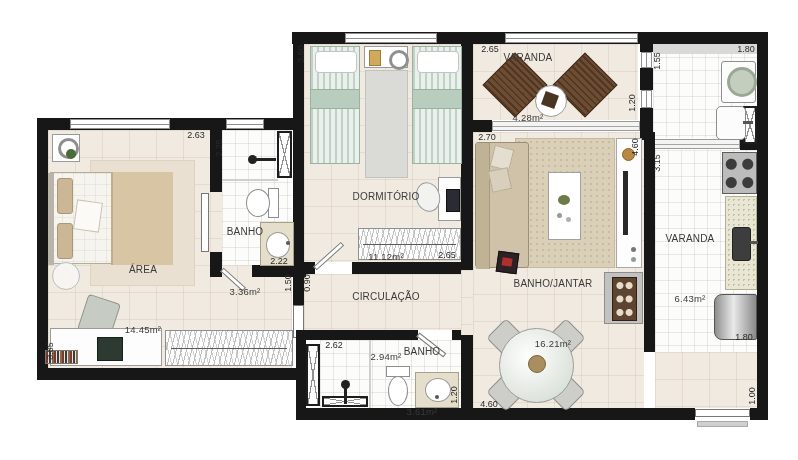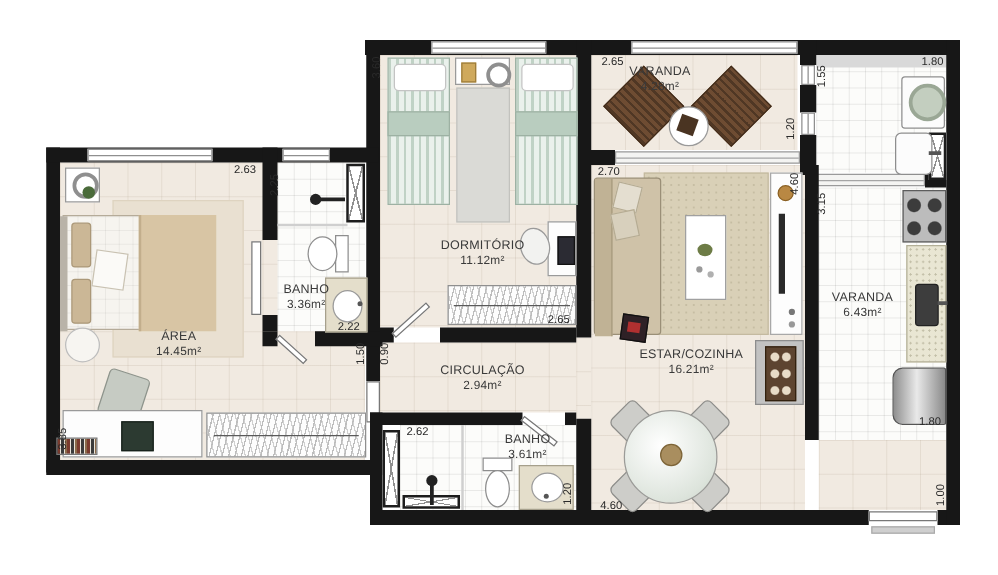--- a/index.html
+++ b/index.html
@@ -28,21 +28,21 @@
   .shaft{position:absolute;background-color:#fff;border:2px solid #1d1d1d;box-sizing:border-box;
      background-image:linear-gradient(to top right,transparent 47%,#909090 47%,#909090 53%,transparent 53%),
                       linear-gradient(to bottom right,transparent 47%,#909090 47%,#909090 53%,transparent 53%);}
   .furn{position:absolute;box-sizing:border-box;}
   .ward{position:absolute;box-sizing:border-box;background:#fdfdfd;border:1px solid #8f8f8f;
      background-image:repeating-linear-gradient(104deg,transparent 0 4px,#bdbdbd 4px 5px),
                       repeating-linear-gradient(76deg,transparent 0 5px,#d0d0d0 5px 6px);}
   .rail{position:absolute;left:4%;right:4%;top:50%;height:1px;background:#5a5a5a;}
   .rlabel{position:absolute;transform:translateX(-50%);text-align:center;color:#3a3a3a;
      font-size:10px;line-height:11.5px;letter-spacing:.2px;white-space:nowrap;}
-  .rlabel .ar{font-size:9.5px;}
+  .rlabel .ar{font-size:9.5px;margin-top:48px;}
   .dim{position:absolute;font-size:9px;color:#2a2a2a;transform:translate(-50%,-50%);
      white-space:nowrap;}
   .dim.v{transform:translate(-50%,-50%) rotate(-90deg);}
   .bedm{position:absolute;box-sizing:border-box;background:#eaf1ec;border:1px solid #9db1a3;
      background-image:repeating-linear-gradient(90deg,rgba(140,172,150,.45) 0 2px,transparent 2px 6px);}
   .pillow{position:absolute;background:#fff;border:1px solid #c4c4c4;border-radius:4px;}
   .chairx{position:absolute;background:#cdcdc9;border:1px solid #8d8d8a;border-radius:5px;
      transform:rotate(45deg);}
   .vchair{position:absolute;background:#6e4c32;border:1px solid #3f2a18;
      background-image:repeating-linear-gradient(0deg,rgba(0,0,0,.28) 0 2px,transparent 2px 5px);
@@ -268,21 +268,21 @@
   </div>
   <div class="rlabel" style="left:528px;top:52px;">
     <div class="nm">VARANDA</div>
     <div class="ar">4.28m²</div>
   </div>
   <div class="rlabel" style="left:690px;top:233px;">
     <div class="nm">VARANDA</div>
     <div class="ar">6.43m²</div>
   </div>
   <div class="rlabel" style="left:553px;top:278px;">
-    <div class="nm">ESTAR/COZINHA</div>
+    <div class="nm">BANHO/JANTAR</div>
     <div class="ar">16.21m²</div>
   </div>
   <div class="rlabel" style="left:386px;top:291px;">
     <div class="nm">CIRCULAÇÃO</div>
     <div class="ar">2.94m²</div>
   </div>
   <div class="rlabel" style="left:422px;top:346px;">
     <div class="nm">BANHO</div>
     <div class="ar">3.61m²</div>
   </div>

